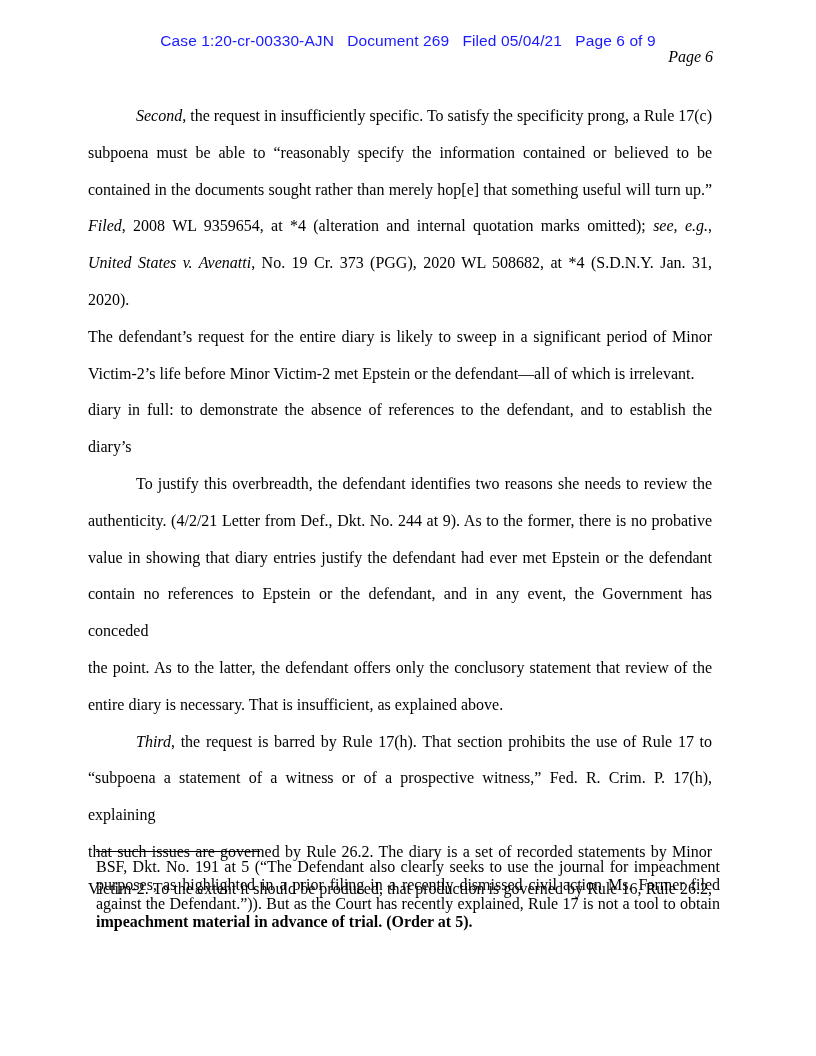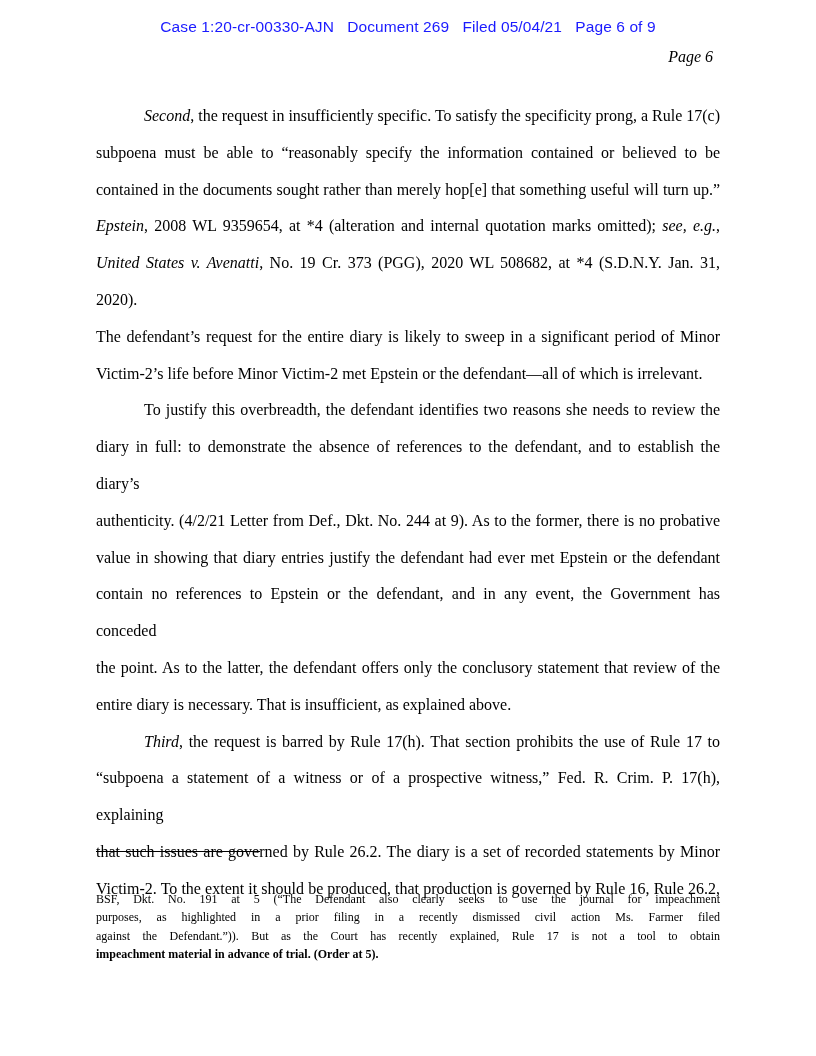--- a/index.html
+++ b/index.html
@@ -10,40 +10,40 @@
     body {
       width: 816px;
       height: 1056px;
       position: relative;
       overflow: hidden;
       font-family: "Liberation Serif", "DejaVu Serif", serif;
       color: #000000;
     }
     .ecf-header {
       position: absolute;
-      top: 18px;
+      top: 32px;
       left: 0;
       width: 816px;
       text-align: center;
       font-family: "Liberation Sans", "DejaVu Sans", sans-serif;
       font-size: 15.5px;
       color: #1a1aff;
       white-space: pre;
       letter-spacing: 0.1px;
     }
     .page-num {
       position: absolute;
       top: 48px;
       right: 103px;
       font-size: 16px;
       font-style: italic;
     }
     .body {
       position: absolute;
-      left: 96px;
+      left: 88px;
       top: 98px;
       width: 624px;
       font-size: 16px;
       line-height: 36.8px;
       text-align: justify;
     }
     .body p {
       margin: 0;
       text-indent: 48px;
     }
@@ -66,23 +66,22 @@
       top: 851px;
       width: 164px;
       height: 0;
       border-top: 1px solid #000;
     }
     .footnote {
       position: absolute;
       left: 96px;
       top: 858px;
       width: 624px;
-      font-size: 12px;
+      font-size: 16px;
       line-height: 18.4px;
-      margin-top: 32px;
     }
     .footnote .line {
       display: block;
       text-align: justify;
       text-align-last: justify;
     }
     .footnote .line.last {
       text-align-last: left;
       font-weight: bold;
     }
@@ -91,28 +90,28 @@
 <body>
 
 <div class="ecf-header">Case 1:20-cr-00330-AJN   Document 269   Filed 05/04/21   Page 6 of 9</div>
 <div class="page-num">Page 6</div>
 
 <div class="body" id="body">
     <p>
       <span class="line first"><i>Second</i><span>, the request in insufficiently specific.  To satisfy the specificity prong, a Rule 17(c)</span></span>
       <span class="line"><span>subpoena must be able to “reasonably specify the information contained or believed to be</span></span>
       <span class="line"><span>contained in the documents sought rather than merely hop[e] that something useful will turn up.”</span></span>
-      <span class="line"><i>Epstein</i><span>, 2008 WL 9359654, at *4 (alteration and internal quotation marks omitted); </span><i>see, e.g.</i><span>,</span></span>
+      <span class="line"><i>Filed</i><span>, 2008 WL 9359654, at *4 (alteration and internal quotation marks omitted); </span><i>see, e.g.</i><span>,</span></span>
       <span class="line"><i>United States v. Avenatti</i><span>, No. 19 Cr. 373 (PGG), 2020 WL 508682, at *4 (S.D.N.Y. Jan. 31, 2020).</span></span>
       <span class="line"><span>The defendant’s request for the entire diary is likely to sweep in a significant period of Minor</span></span>
       <span class="line last"><span>Victim-2’s life before Minor Victim-2 met Epstein or the defendant—all of which is irrelevant.</span></span>
     </p>
     <p>
+      <span class="line"><span>diary in full: to demonstrate the absence of references to the defendant, and to establish the diary’s</span></span>
       <span class="line first"><span>To justify this overbreadth, the defendant identifies two reasons she needs to review the</span></span>
-      <span class="line"><span>diary in full: to demonstrate the absence of references to the defendant, and to establish the diary’s</span></span>
       <span class="line"><span>authenticity.  (4/2/21 Letter from Def., Dkt. No. 244 at 9).  As to the former, there is no probative</span></span>
       <span class="line"><span>value in showing that diary entries justify the defendant had ever met Epstein or the defendant</span></span>
       <span class="line"><span>contain no references to Epstein or the defendant, and in any event, the Government has conceded</span></span>
       <span class="line"><span>the point.  As to the latter, the defendant offers only the conclusory statement that review of the</span></span>
       <span class="line last"><span>entire diary is necessary.  That is insufficient, as explained above.</span></span>
     </p>
     <p>
       <span class="line first"><i>Third</i><span>, the request is barred by Rule 17(h).  That section prohibits the use of Rule 17 to</span></span>
       <span class="line"><span>“subpoena a statement of a witness or of a prospective witness,” Fed. R. Crim. P. 17(h), explaining</span></span>
       <span class="line"><span>that such issues are governed by Rule 26.2.  The diary is a set of recorded statements by Minor</span></span>

